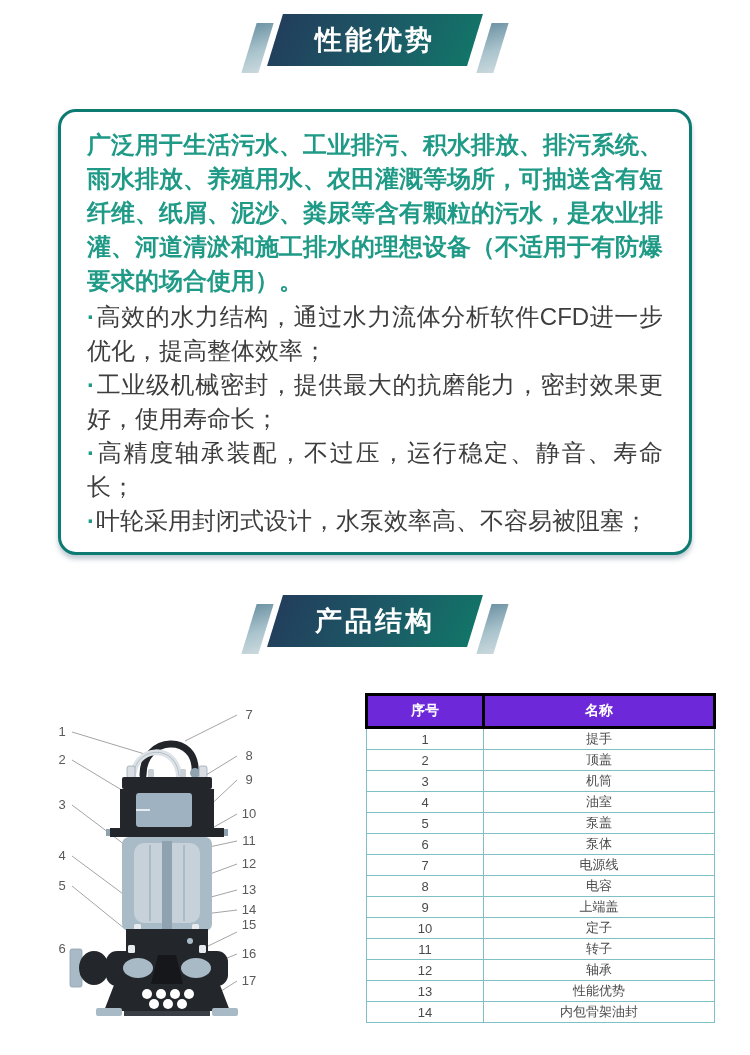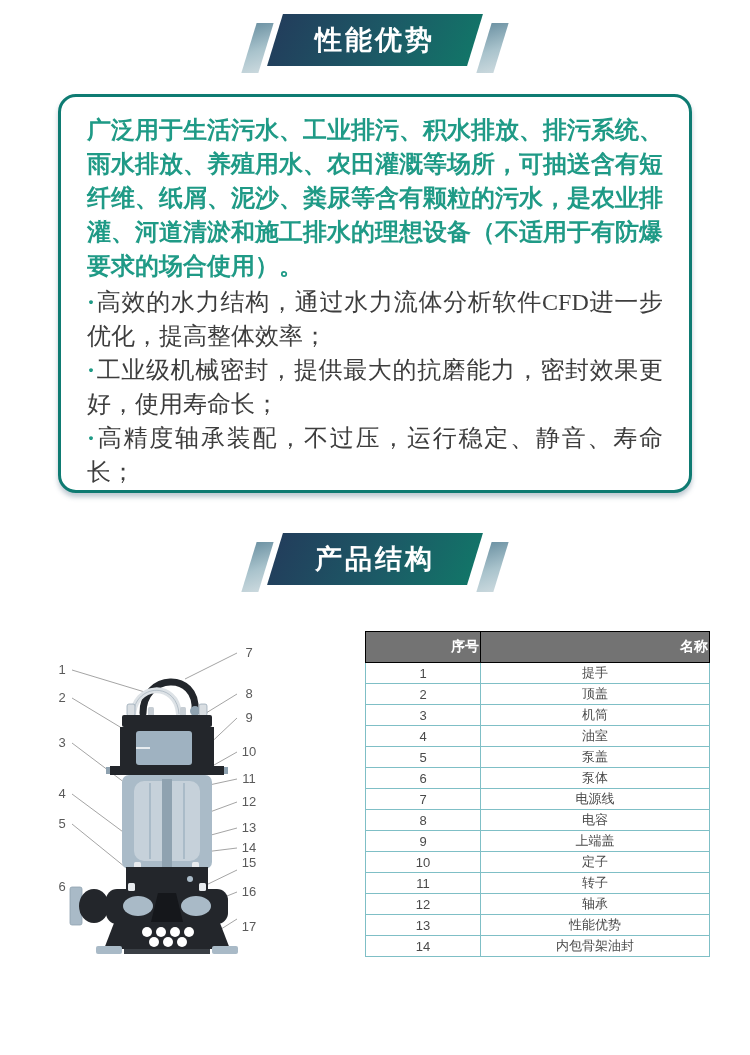--- a/index.html
+++ b/index.html
@@ -25,31 +25,31 @@
     display:flex;align-items:center;justify-content:center;
     transform:skewX(-17deg);
     background:linear-gradient(100deg,#223e5c 0%,#1c5a66 55%,#127568 100%);
   }
   .badge-main .badge-label{
     display:inline-block;transform:skewX(17deg);
     color:#ffffff;font-size:27px;font-weight:bold;letter-spacing:3px;
   }
   
   .adv-box{
-    width:576px;margin:18px auto 0 auto;
+    width:576px;margin:33px auto 0 auto;
     border:3px solid #0e7b72;border-radius:18px;
     box-shadow:0 4px 5px rgba(110,135,155,.45);
-    padding:16px 26px 1px 26px;
+    padding:16px 26px 14px 26px;
     background:#ffffff;
   }
   .adv-intro{
     color:#1f9a86;font-weight:bold;font-size:24px;line-height:34px;
     margin:0;text-align:justify;
   }
-  .adv-bullets{margin-top:2px;font-family:Liberation Serif, serif;}
+  .adv-bullets{margin-top:2px;}
   .adv-bullet{
     color:#3d3d3d;font-size:24px;line-height:34px;text-align:justify;
   }
   .adv-bullet .dot{color:#1f9a86;font-weight:bold;margin-right:1px;}
   
   .structure-row{
     display:flex;align-items:flex-start;
     margin-top:36px;margin-left:30px;
   }
   .diagram-wrap{position:relative;width:250px;height:350px;flex:0 0 250px;}
@@ -57,22 +57,22 @@
   .callout-num{
     position:absolute;width:20px;text-align:center;
     font-size:13px;color:#5a5a5a;line-height:16px;
     background:transparent;
   }
   
   .parts-table{
     margin-left:85px;border-collapse:collapse;flex:0 0 auto;
   }
   .parts-table th{
-    background:#737373;color:#ffffff;font-size:14px;font-weight:bold;
-    height:28px;border:1px solid #000000;text-align:right;
+    background:#6d28d9;color:#ffffff;font-size:14px;font-weight:bold;
+    height:28px;border:3px solid #000000;
   }
   .parts-table td{
     height:20px;font-size:13px;color:#4a4a4a;text-align:center;
     border:1px solid #7fbfc6;background:#ffffff;padding:0;
   }
   .parts-table .col-no{width:112px;}
   .parts-table .col-name{width:226px;}
 </style>
 </head>
 <body>
@@ -84,20 +84,21 @@
   </div>
   <span class="badge-accent right"></span>
 </div>
 
 <div class="adv-box">
   <p class="adv-intro">广泛用于生活污水、工业排污、积水排放、排污系统、雨水排放、养殖用水、农田灌溉等场所，可抽送含有短纤维、纸屑、泥沙、粪尿等含有颗粒的污水，是农业排灌、河道清淤和施工排水的理想设备（不适用于有防爆要求的场合使用）。</p>
   <div class="adv-bullets">
       <div class="adv-bullet"><span class="dot">·</span><span>高效的水力结构，通过水力流体分析软件CFD进一步优化，提高整体效率；</span></div>
       <div class="adv-bullet"><span class="dot">·</span><span>工业级机械密封，提供最大的抗磨能力，密封效果更好，使用寿命长；</span></div>
       <div class="adv-bullet"><span class="dot">·</span><span>高精度轴承装配，不过压，运行稳定、静音、寿命长；</span></div>
+      <div class="adv-bullet"><span class="dot">·</span><span>叶轮采用封闭式设计，水泵效率高、不容易被阻塞；</span></div>
     </div>
 </div>
 
 <div class="badge-row" style="margin-top:40px;">
   <span class="badge-accent left"></span>
   <div class="badge-main">
     <span class="badge-label">产品结构</span>
   </div>
   <span class="badge-accent right"></span>
 </div>
@@ -189,21 +190,21 @@
           <span class="callout-num" style="left: 209px; top: 14px;">7</span>
           <span class="callout-num" style="left: 209px; top: 55px;">8</span>
           <span class="callout-num" style="left: 209px; top: 79px;">9</span>
           <span class="callout-num" style="left: 209px; top: 113px;">10</span>
           <span class="callout-num" style="left: 209px; top: 140px;">11</span>
           <span class="callout-num" style="left: 209px; top: 163px;">12</span>
           <span class="callout-num" style="left: 209px; top: 189px;">13</span>
           <span class="callout-num" style="left: 209px; top: 209px;">14</span>
           <span class="callout-num" style="left: 209px; top: 224px;">15</span>
           <span class="callout-num" style="left: 209px; top: 253px; text-align: center;">16</span>
-          <span class="callout-num" style="left: 209px; top: 288px;">17</span>
+          <span class="callout-num" style="left: 209px; top: 280px;">17</span>
         </div>
     </div>
 
   </div>
 
   <table class="parts-table">
     <thead>
       <tr>
         <th class="col-no">序号</th>
         <th class="col-name">名称</th>

